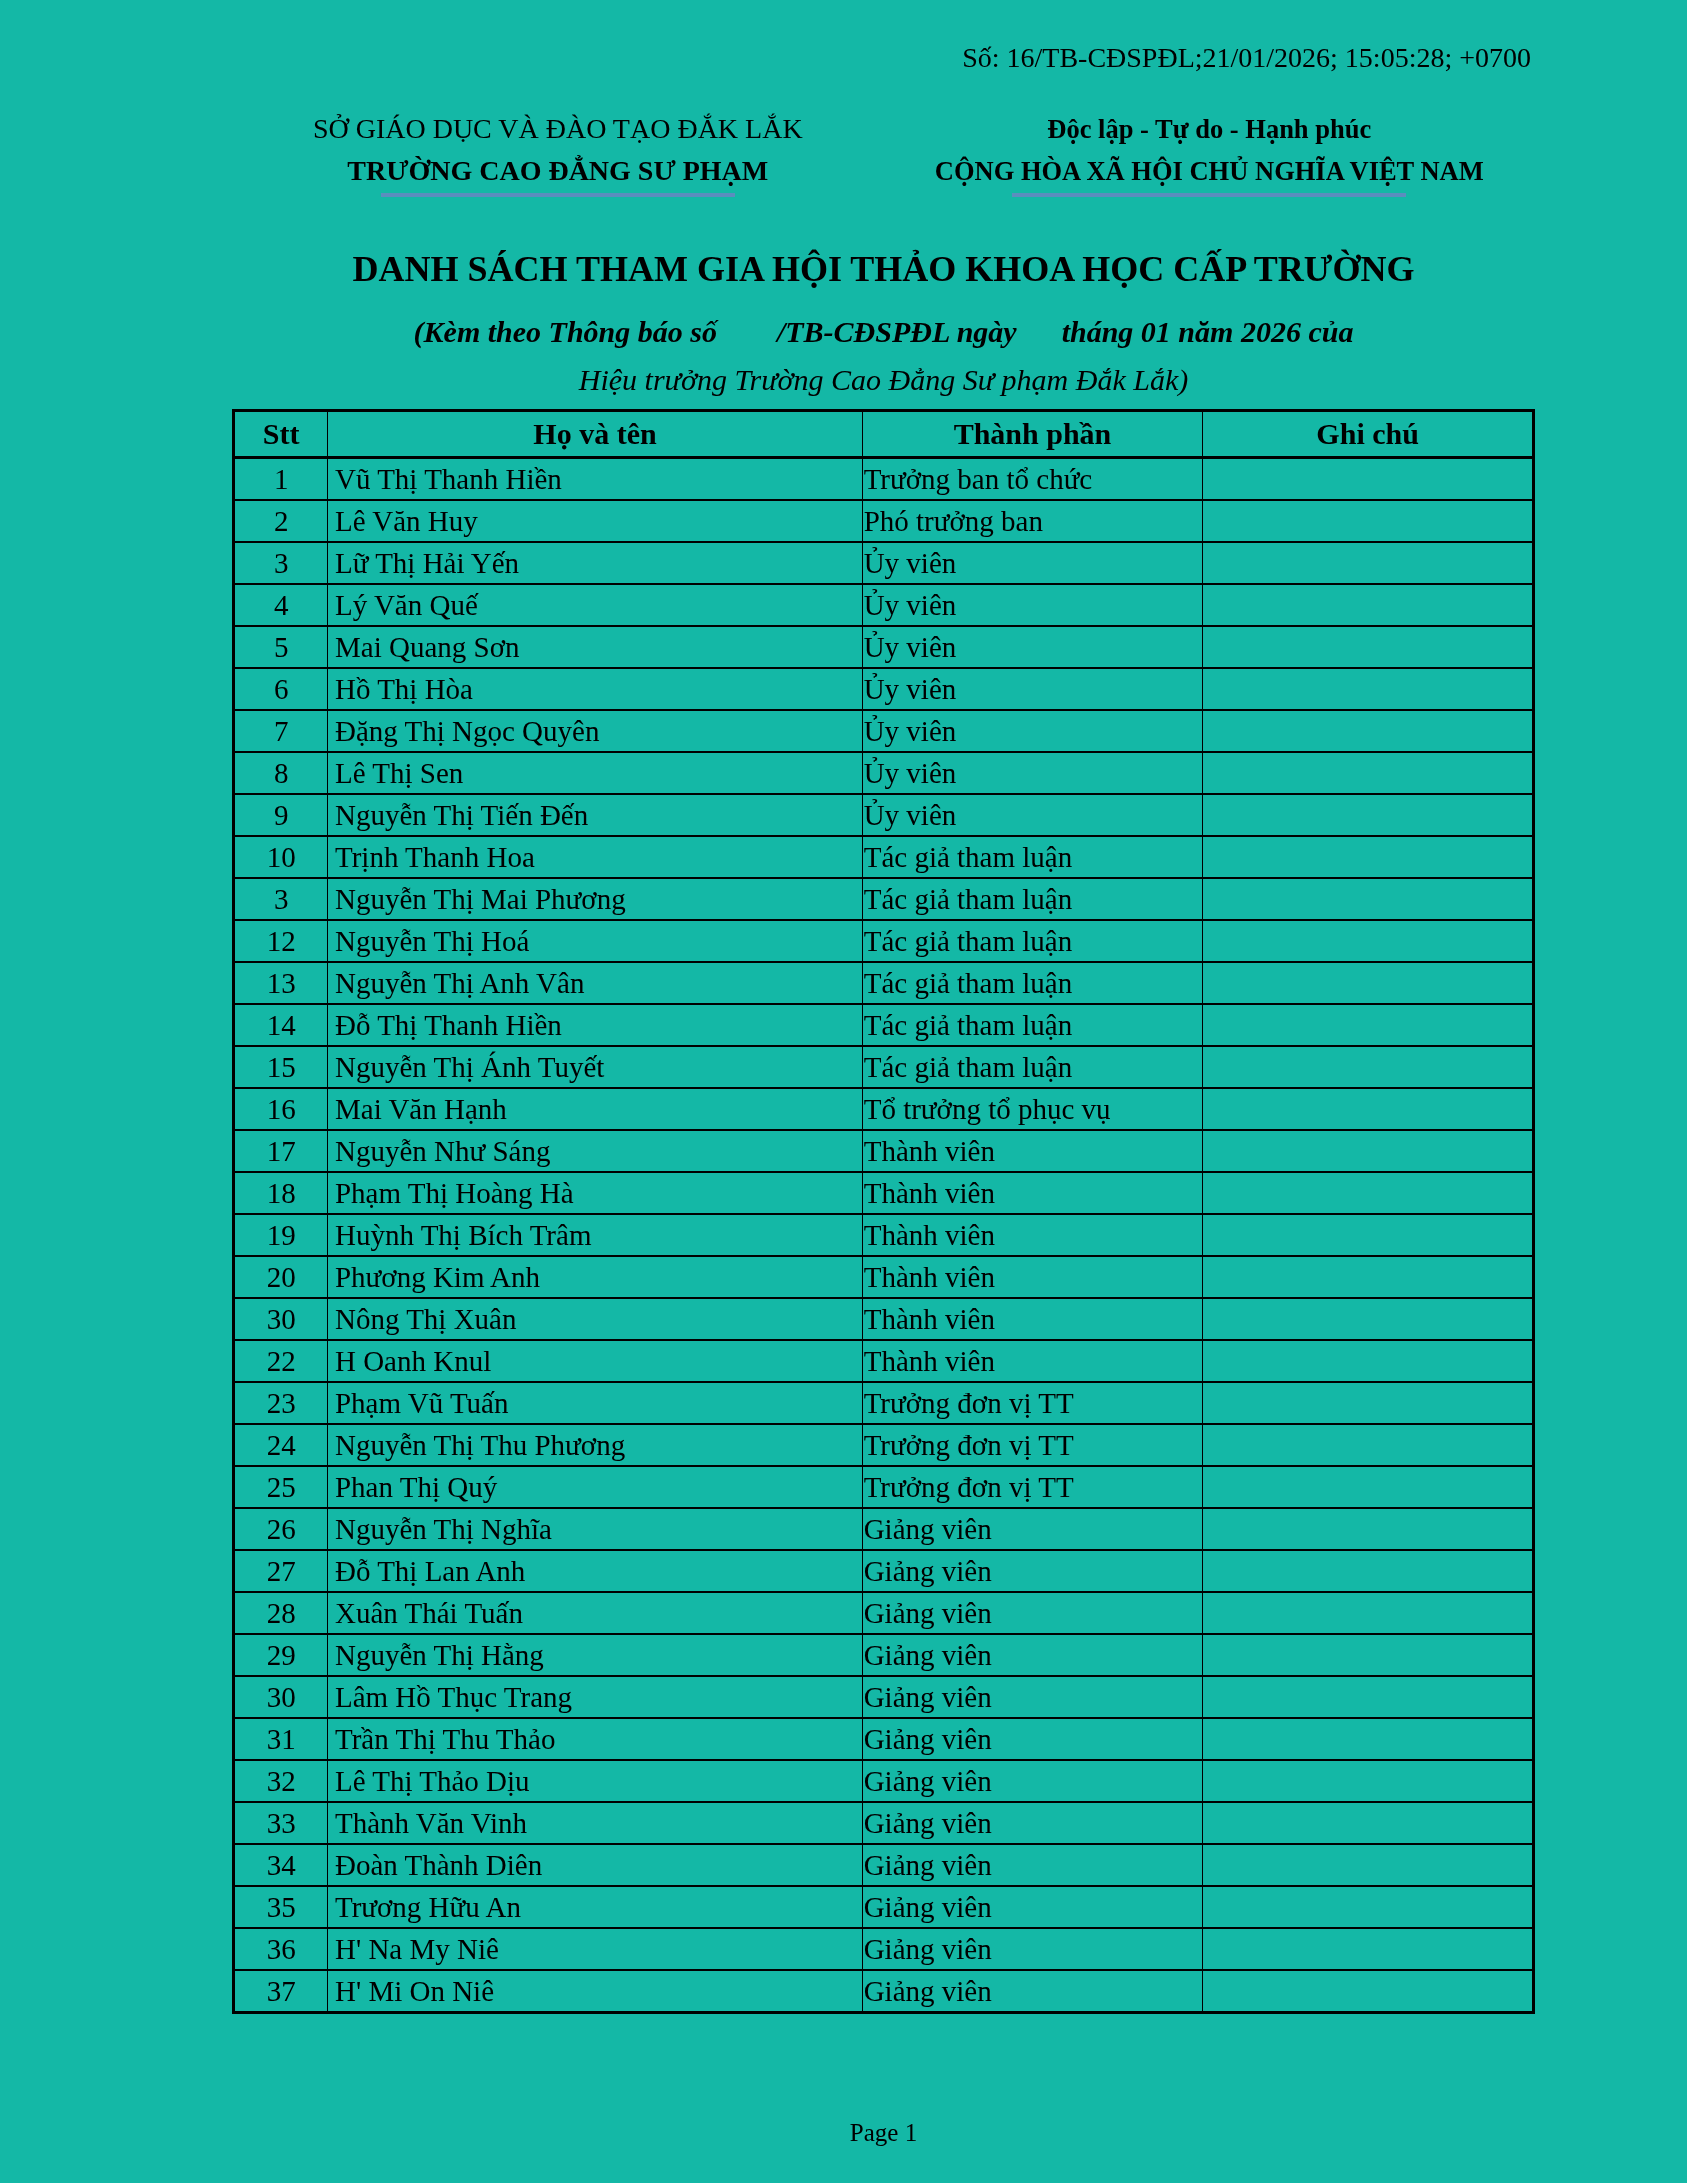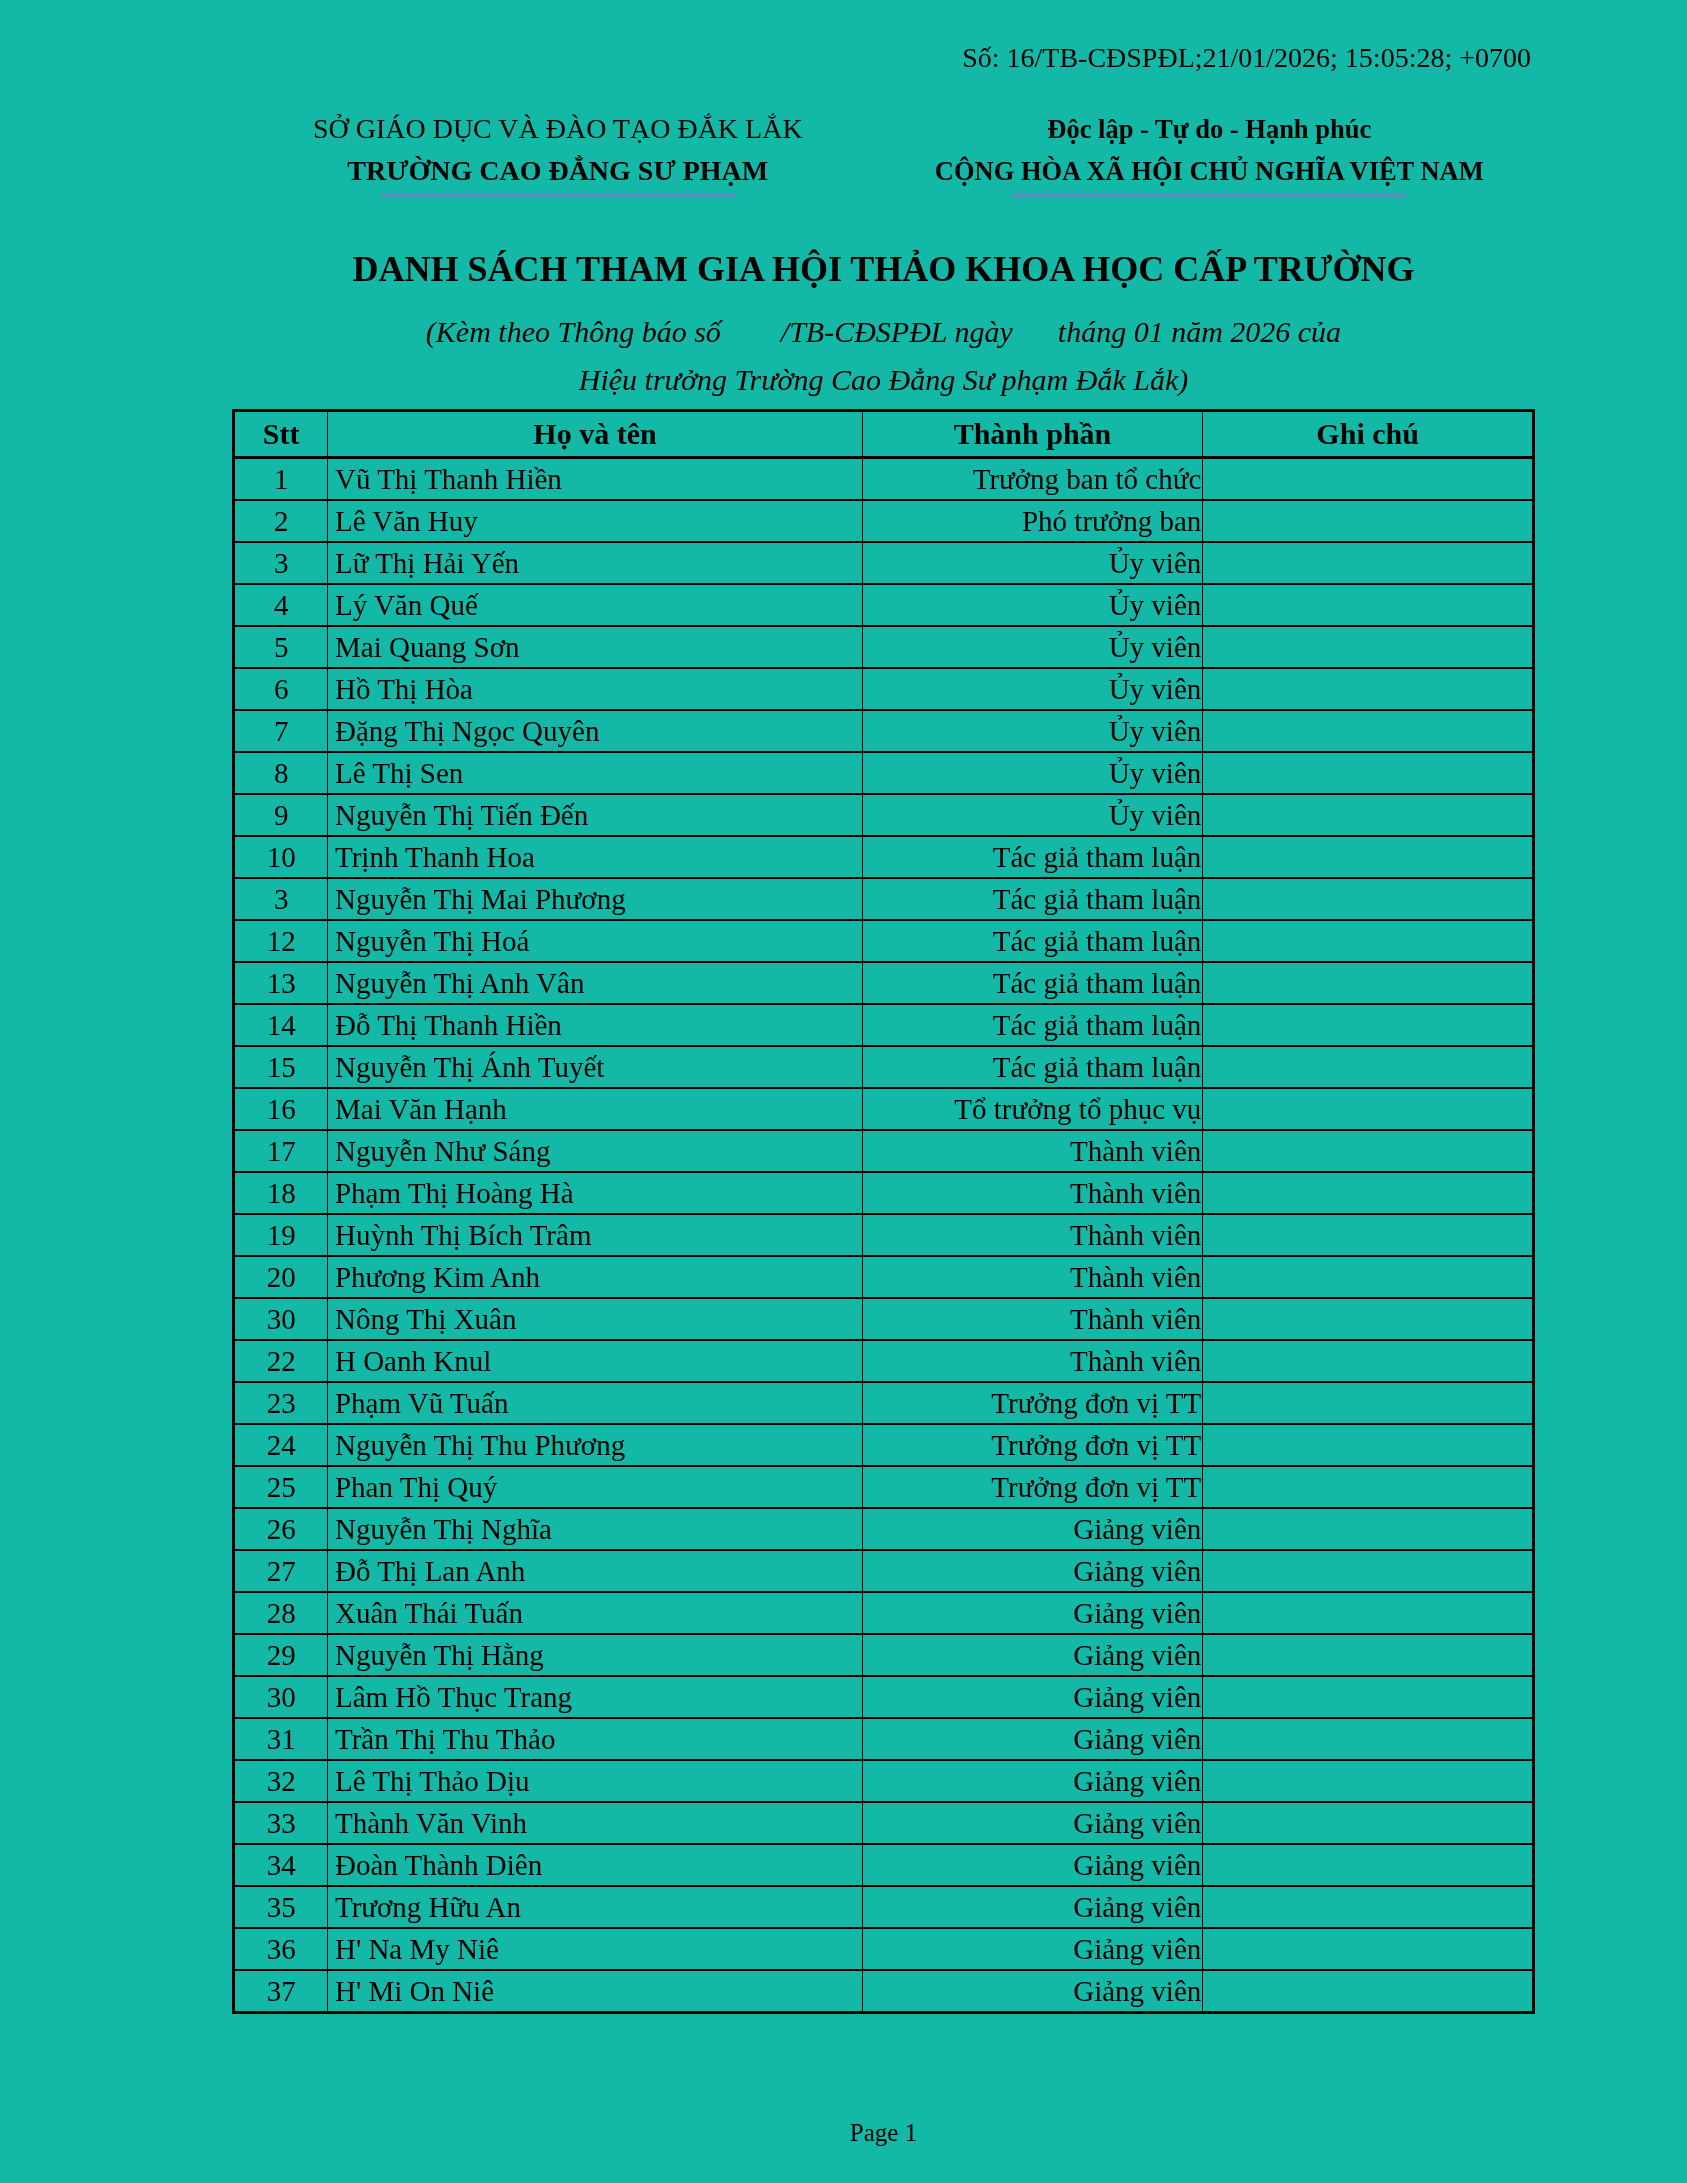--- a/index.html
+++ b/index.html
@@ -55,21 +55,21 @@
     font-weight: bold;
     line-height: 44px;
     text-align: center;
   }
   .doc-subtitle {
     font-size: 30px;
     font-style: italic;
     line-height: 48px;
     white-space: pre-wrap;
   }
-  .doc-subtitle.first { margin-top: 17px; }
+  .doc-subtitle.first { margin-top: 17px; font-weight: bold; }
   table.roster {
     border-collapse: collapse;
     width: 1303px;
     margin-top: 5.3px;
     table-layout: fixed;
   }
   table.roster th, table.roster td {
     border-left: 1.3px solid #000;
     border-right: 1.3px solid #000;
     border-top: 2.6px solid #000;
@@ -85,21 +85,21 @@
     text-align: center;
     border-bottom-width: 3.3px;
   }
   table.roster td {
     font-size: 29px;
     height: 38px;
     vertical-align: middle;
   }
   td.stt  { text-align: center; }
   td.name { text-align: left; padding-left: 6.6px; }
-  td.role { text-align: right; }
+  td.role { text-align: left; }
   td.note { text-align: center; }
   .page-footer {
     margin-top: 105px;
     text-align: center;
     font-size: 25px;
   }
 </style>
 </head>
 <body>
 

